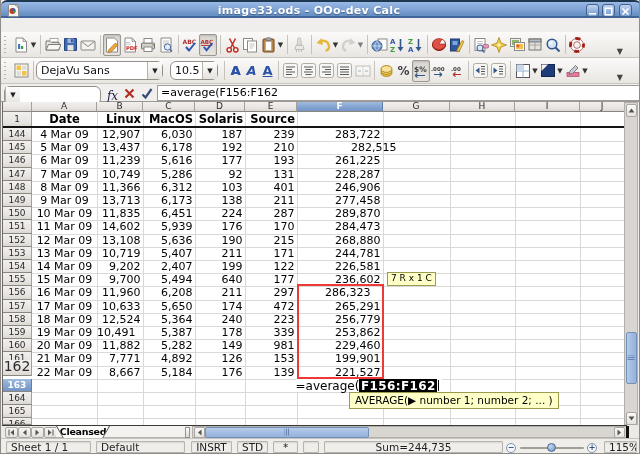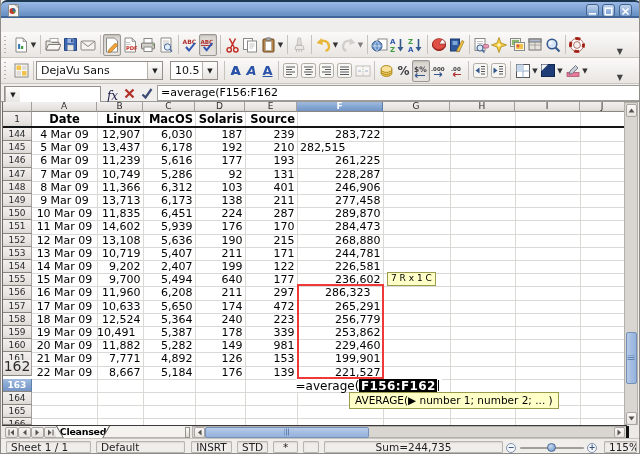--- a/index.html
+++ b/index.html
@@ -52,21 +52,21 @@
   .tsep { width:1px; height:19px; background:#c6c2bc; margin:0 2.5px; flex:none; }
   .tbtn { width:18px; height:22px; display:flex; align-items:center; justify-content:center; flex:none; position:relative; }
   .tbtn.narrow { width:16px; }
   .tbtn.pressed { border:1px solid #9b9792; border-radius:2px;
     background:linear-gradient(180deg,#d9d5d0 0%,#e7e4e0 100%); box-shadow:inset 0 1px 2px #bdb9b3; }
   .dd { width:7px; height:22px; display:flex; align-items:center; justify-content:center;
     font-size:7px; color:#333; flex:none; }
   .toolbar-overflow { position:absolute; right:18px; bottom:1px; font-size:8px; color:#444; }
   .icon-label { font-weight:bold; }
   
-  .combo { display:flex; height:19px; flex:none; border:1px solid #948f89; border-radius:0; background:#fff; }
+  .combo { display:flex; height:19px; flex:none; border:1px solid #948f89; border-radius:6px; background:#fff; }
   .combo .val { font-size:11px; color:#111; padding:0 4px; line-height:17px; white-space:nowrap; overflow:hidden; }
   .combo .btn { width:15px; background:linear-gradient(180deg,#fdfdfc,#e6e3df);
     border-left:1px solid #b5b1ab; display:flex; align-items:center; justify-content:center;
     font-size:7px; color:#222; border-radius:0 1px 1px 0; }
   
   .formulabar { position:absolute; left:0; top:84px; width:640px; height:18px;
     background:#f1efed; border-bottom:1px solid #9b9894; display:flex; align-items:center; }
   .namebox { position:absolute; left:3px; top:1.5px; width:97px; }
   .fx-btn { position:absolute; left:104px; top:1px; width:15px; height:15px; text-align:center; }
   .cancel-btn { position:absolute; left:121px; top:1px; width:15px; height:15px; text-align:center; }
@@ -142,20 +142,21 @@
 <div class="window">
 
   <div class="titlebar">
     <svg class="app-icon" viewBox="0 0 11 13">
       <rect x="0.5" y="0.5" width="10" height="12" rx="1" fill="#f6f5f2" stroke="#8a8a88"></rect>
       <circle cx="4.5" cy="7" r="3" fill="#c43a2a"></circle>
       <path d="M4.5 7 L7.5 7 A3 3 0 0 0 4.5 4 Z" fill="#2c6ca4"></path>
       <path d="M4.5 7 L6.6 9.1 A3 3 0 0 0 7.5 7 Z" fill="#3f9c3f"></path>
       <path d="M7 1 h3 v3 z" fill="#d8d6d2" stroke="#8a8a88" stroke-width="0.5"></path>
     </svg>
+    <div class="title-text">image33.ods - OOo-dev Calc</div>
     <div class="winbtn min">
       <svg width="9" height="9" viewBox="0 0 9 9">
           <rect x="1" y="6" width="7" height="1.6" fill="#fff"></rect>
         </svg>
     </div>
     <div class="winbtn max">
       <svg width="9" height="9" viewBox="0 0 9 9">
           <rect x="1.2" y="1.2" width="6.6" height="6.6" fill="none" stroke="#fff" stroke-width="1.5"></rect>
         </svg>
     </div>
@@ -611,21 +612,21 @@
       <div class="gcell" style="left:94px;top:26px;width:46px;height:13.2px;line-height:13.7px;text-align:right;padding-right:2.5px">12,907</div>
       <div class="gcell" style="left:140px;top:26px;width:52px;height:13.2px;line-height:13.7px;text-align:right;padding-right:2.5px">6,030</div>
       <div class="gcell" style="left:192px;top:26px;width:50px;height:13.2px;line-height:13.7px;text-align:right;padding-right:2.5px">187</div>
       <div class="gcell" style="left:242px;top:26px;width:52px;height:13.2px;line-height:13.7px;text-align:right;padding-right:2.5px">239</div>
       <div class="gcell" style="left:294px;top:26px;width:86px;height:13.2px;line-height:13.7px;text-align:right;padding-right:2.5px">283,722</div>
       <div class="gcell" style="left:29px;top:39.2px;width:65px;height:13.2px;line-height:13.7px;text-align:center;padding:0 2px">5 Mar 09</div>
       <div class="gcell" style="left:94px;top:39.2px;width:46px;height:13.2px;line-height:13.7px;text-align:right;padding-right:2.5px">13,437</div>
       <div class="gcell" style="left:140px;top:39.2px;width:52px;height:13.2px;line-height:13.7px;text-align:right;padding-right:2.5px">6,178</div>
       <div class="gcell" style="left:192px;top:39.2px;width:50px;height:13.2px;line-height:13.7px;text-align:right;padding-right:2.5px">192</div>
       <div class="gcell" style="left:242px;top:39.2px;width:52px;height:13.2px;line-height:13.7px;text-align:right;padding-right:2.5px">210</div>
-      <div class="gcell" style="left:278px;top:39.2px;width:86px;height:13.2px;line-height:13.7px;text-align:center;padding-right:2.5px">282,515</div>
+      <div class="gcell" style="left:310px;top:39.2px;width:86px;height:13.2px;line-height:13.7px;text-align:right;padding-right:2.5px">282,515</div>
       <div class="gcell" style="left:29px;top:52.4px;width:65px;height:13.2px;line-height:13.7px;text-align:center;padding:0 2px">6 Mar 09</div>
       <div class="gcell" style="left:94px;top:52.4px;width:46px;height:13.2px;line-height:13.7px;text-align:right;padding-right:2.5px">11,239</div>
       <div class="gcell" style="left:140px;top:52.4px;width:52px;height:13.2px;line-height:13.7px;text-align:right;padding-right:2.5px">5,616</div>
       <div class="gcell" style="left:192px;top:52.4px;width:50px;height:13.2px;line-height:13.7px;text-align:right;padding-right:2.5px">177</div>
       <div class="gcell" style="left:242px;top:52.4px;width:52px;height:13.2px;line-height:13.7px;text-align:right;padding-right:2.5px">193</div>
       <div class="gcell" style="left:294px;top:52.4px;width:86px;height:13.2px;line-height:13.7px;text-align:right;padding-right:2.5px">261,225</div>
       <div class="gcell" style="left:29px;top:65.6px;width:65px;height:13.2px;line-height:13.7px;text-align:center;padding:0 2px">7 Mar 09</div>
       <div class="gcell" style="left:94px;top:65.6px;width:46px;height:13.2px;line-height:13.7px;text-align:right;padding-right:2.5px">10,749</div>
       <div class="gcell" style="left:140px;top:65.6px;width:52px;height:13.2px;line-height:13.7px;text-align:right;padding-right:2.5px">5,286</div>
       <div class="gcell" style="left:192px;top:65.6px;width:50px;height:13.2px;line-height:13.7px;text-align:right;padding-right:2.5px">92</div>

